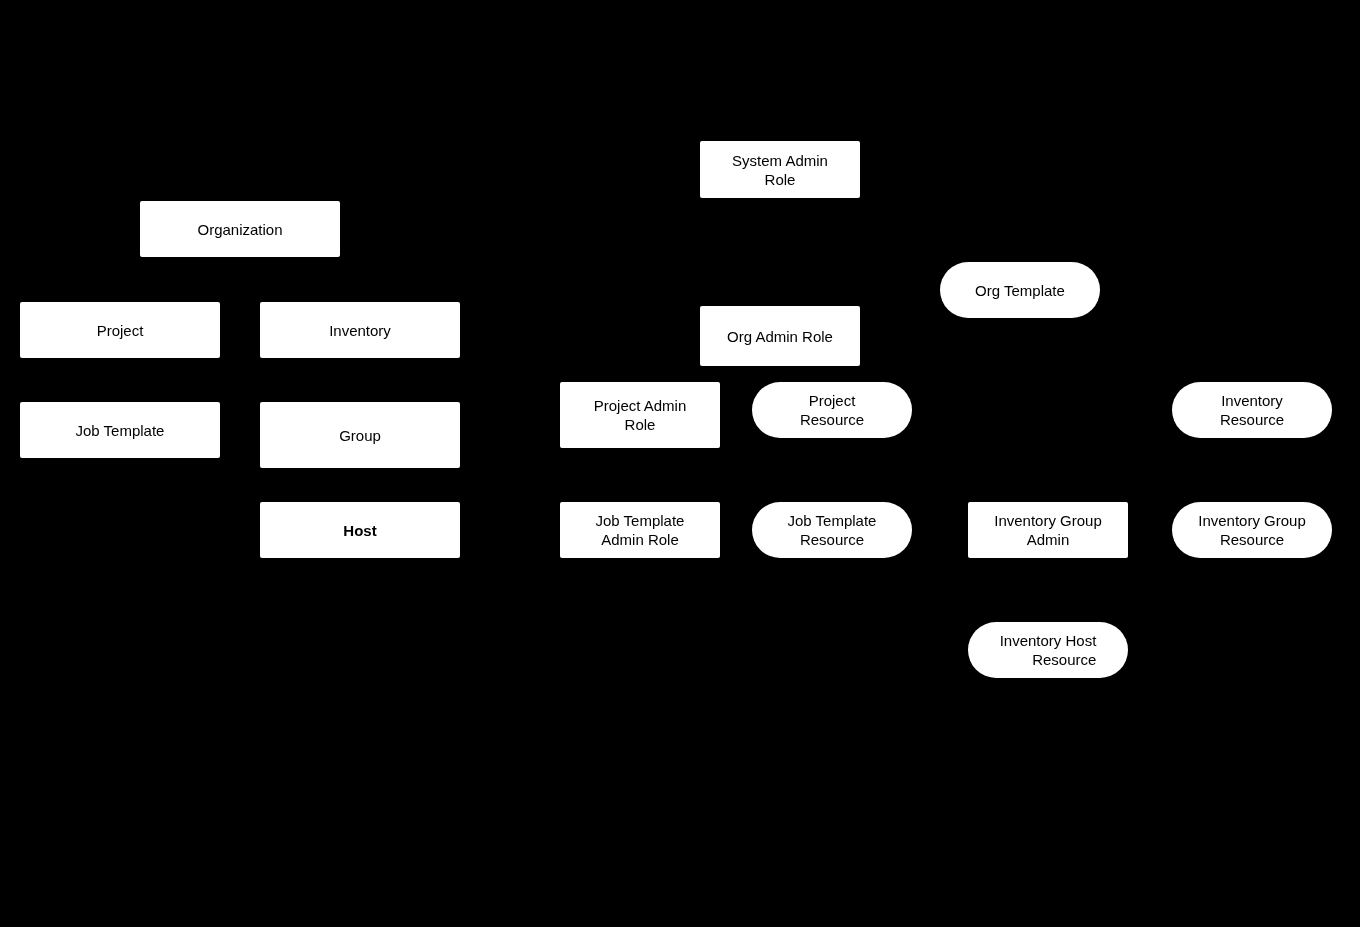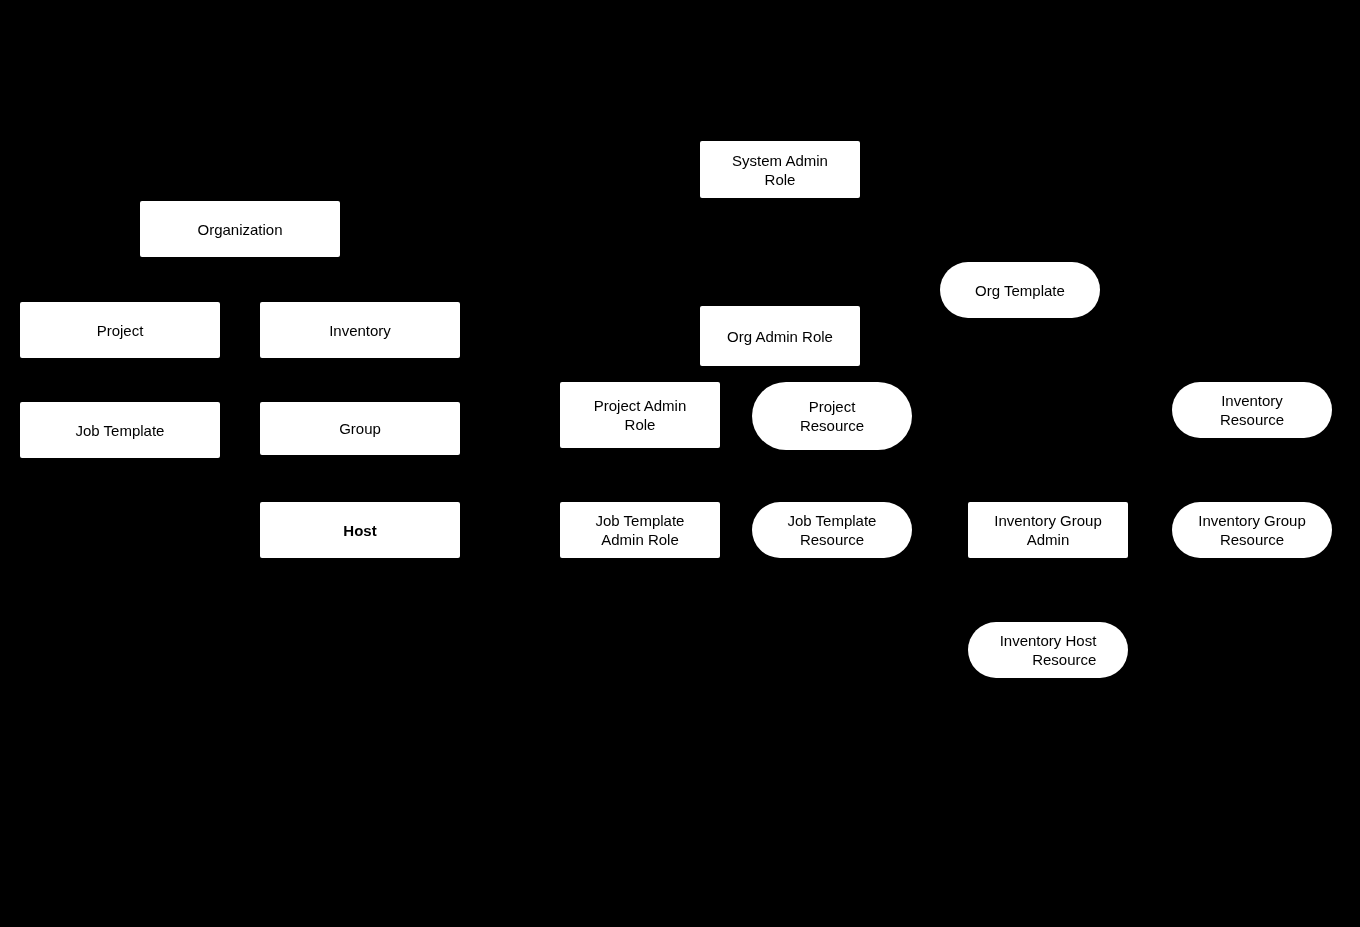--- a/index.html
+++ b/index.html
@@ -37,29 +37,29 @@
   }
 </style>
 </head>
 <body>
 
 <div id="canvas">
     <div class="node rect" style="left: 140px; top: 201px; width: 200px; height: 56px;">Organization</div>
     <div class="node rect" style="left: 20px; top: 302px; width: 200px; height: 56px;">Project</div>
     <div class="node rect" style="left: 260px; top: 302px; width: 200px; height: 56px;">Inventory</div>
     <div class="node rect" style="left: 20px; top: 402px; width: 200px; height: 56px;">Job Template</div>
-    <div class="node rect" style="left: 260px; top: 402px; width: 200px; height: 53px;">Group</div>
+    <div class="node rect" style="left: 260px; top: 402px; width: 200px; height: 66px;">Group</div>
     <div class="node rect" style="left: 260px; top: 502px; width: 200px; height: 56px; font-weight: bold;">Host</div>
     <div class="node rect" style="left: 700px; top: 141px; width: 160px; height: 57px;">System Admin
 Role</div>
     <div class="node rect" style="left: 700px; top: 262px; width: 160px; height: 60px; margin-top: 44px;">Org Admin Role</div>
     <div class="node pill" style="left: 940px; top: 262px; width: 160px; height: 56px;">Org Template</div>
     <div class="node rect" style="left: 560px; top: 382px; width: 160px; height: 66px;">Project Admin
 Role</div>
-    <div class="node pill" style="left: 752px; top: 382px; width: 160px; height: 68px;">Project Resource</div>
+    <div class="node pill" style="left: 752px; top: 382px; width: 160px; height: 56px;">Project Resource</div>
     <div class="node pill" style="left: 1172px; top: 382px; width: 160px; height: 56px;">Inventory
 Resource</div>
     <div class="node rect" style="left: 560px; top: 502px; width: 160px; height: 56px;">Job Template
 Admin Role</div>
     <div class="node pill" style="left: 752px; top: 502px; width: 160px; height: 56px;">Job Template
 Resource</div>
     <div class="node rect" style="left: 968px; top: 502px; width: 160px; height: 56px;">Inventory Group
 Admin</div>
     <div class="node pill" style="left: 1172px; top: 502px; width: 160px; height: 56px;">Inventory Group
 Resource</div>

